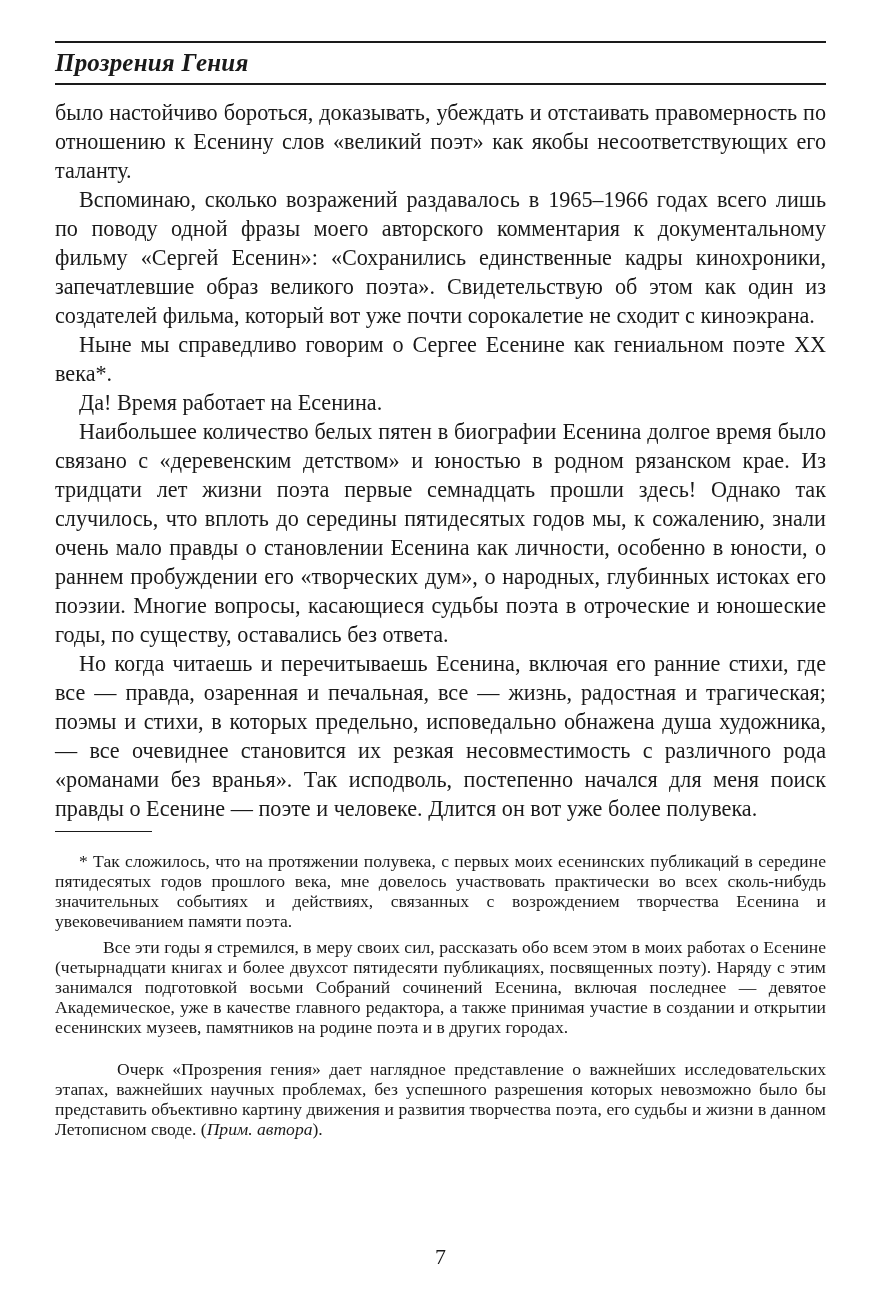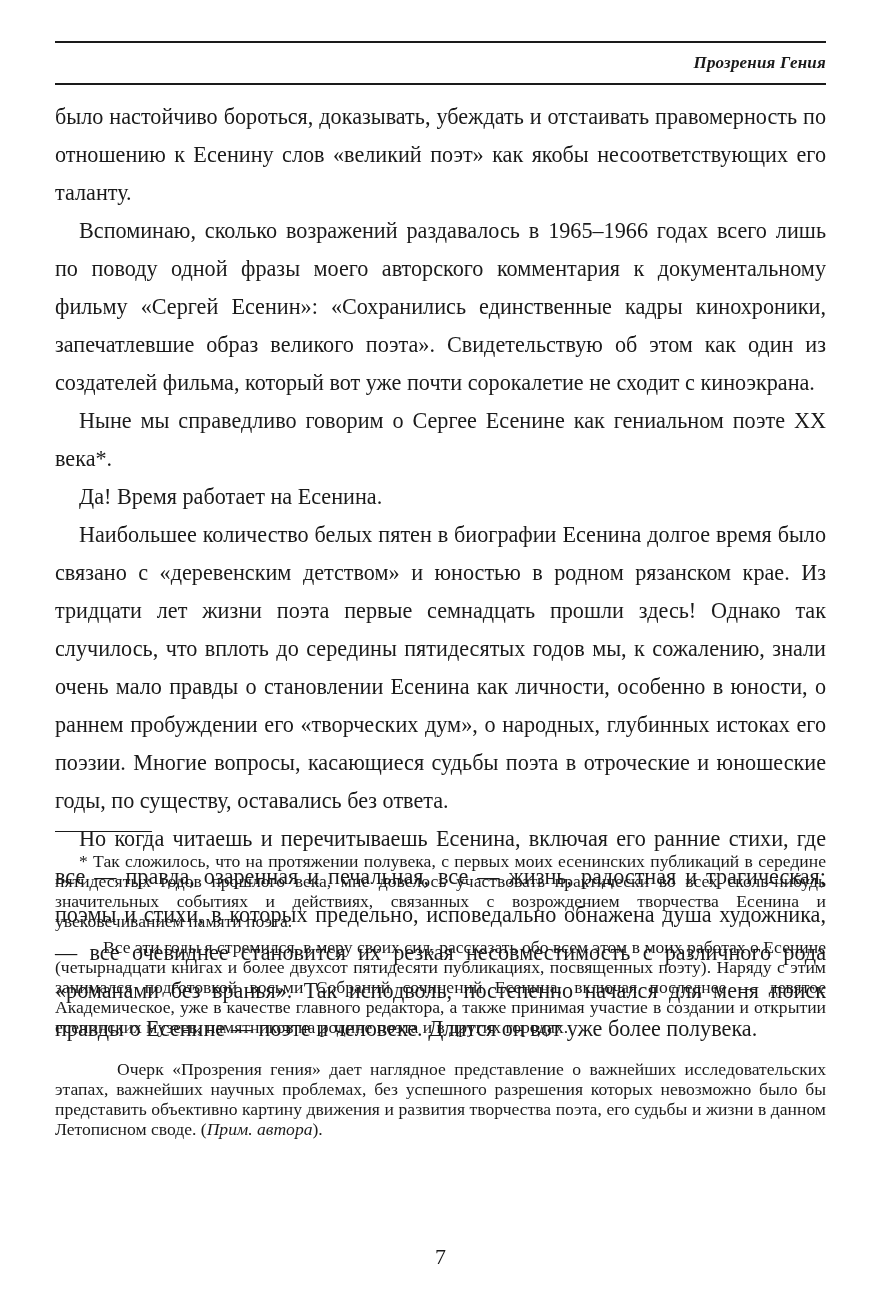--- a/index.html
+++ b/index.html
@@ -1,23 +1,23 @@
 <!DOCTYPE html>
 <html><head>
 <meta charset="utf-8">
 <style>
   html, body { margin: 0; padding: 0; background: #ffffff; }
   body { width: 886px; height: 1300px; position: relative; overflow: hidden; color: #1a1a1a; }
   .page { position: absolute; left: 55px; top: 0; width: 771px; }
   .rule-top { position: absolute; left: 0; top: 41px; width: 771px; height: 2px; background: #1a1a1a; }
-  .running-head { position: absolute; left: 0; top: 50px; width: 771px; text-align: right;
-    font-family: "Liberation Serif", serif; font-style: italic; font-weight: bold; font-size: 17px; line-height: 26px; letter-spacing: 0.2px; }
+  .running-head { position: absolute; left: 0; top: 50px; width: 771px; text-align: left;
+    font-family: "Liberation Serif", serif; font-style: italic; font-weight: bold; font-size: 25px; line-height: 26px; letter-spacing: 0.2px; }
   .rule-head { position: absolute; left: 0; top: 83px; width: 771px; height: 2px; background: #1a1a1a; }
   .body-text { position: absolute; left: 0; top: 98px; width: 771px;
-    font-family: "Liberation Serif", serif; font-size: 22.2px; line-height: 38px; text-align: justify; }
+    font-family: "Liberation Serif", serif; font-size: 22.2px; line-height: 29px; text-align: justify; }
   .body-text p { margin: 0; text-indent: 24px; hyphens: manual; }
   .body-text p.cont { text-indent: 0; }
   .fn-rule { position: absolute; left: 0; top: 831px; width: 97px; height: 1px; background: #1a1a1a; }
   .footnotes { position: absolute; left: 0; top: 851px; width: 771px;
     font-family: "Liberation Serif", serif; font-size: 17.6px; line-height: 20px; text-align: justify; }
   .footnotes p { margin: 0; }
   .footnotes p.fn1 { text-indent: 24px; }
   .footnotes p.fn2 { text-indent: 48px; margin-top: 6px; }
   .footnotes p.fn3 { text-indent: 60px; margin-top: 6px; }
   .footnotes p.fn4 { text-indent: 62px; margin-top: 22px; }

